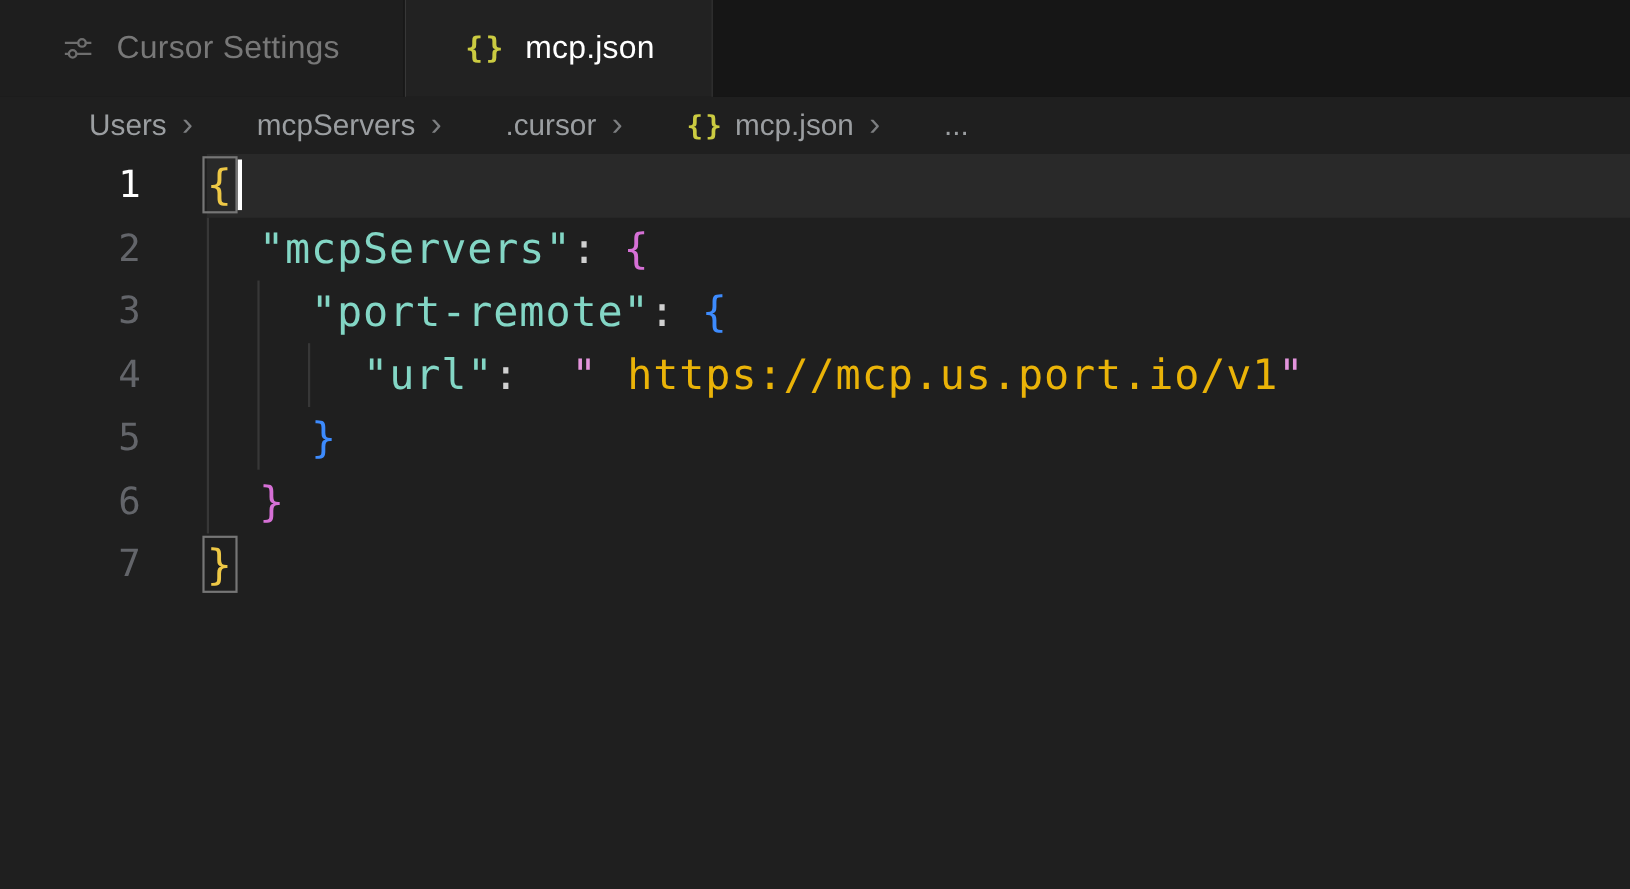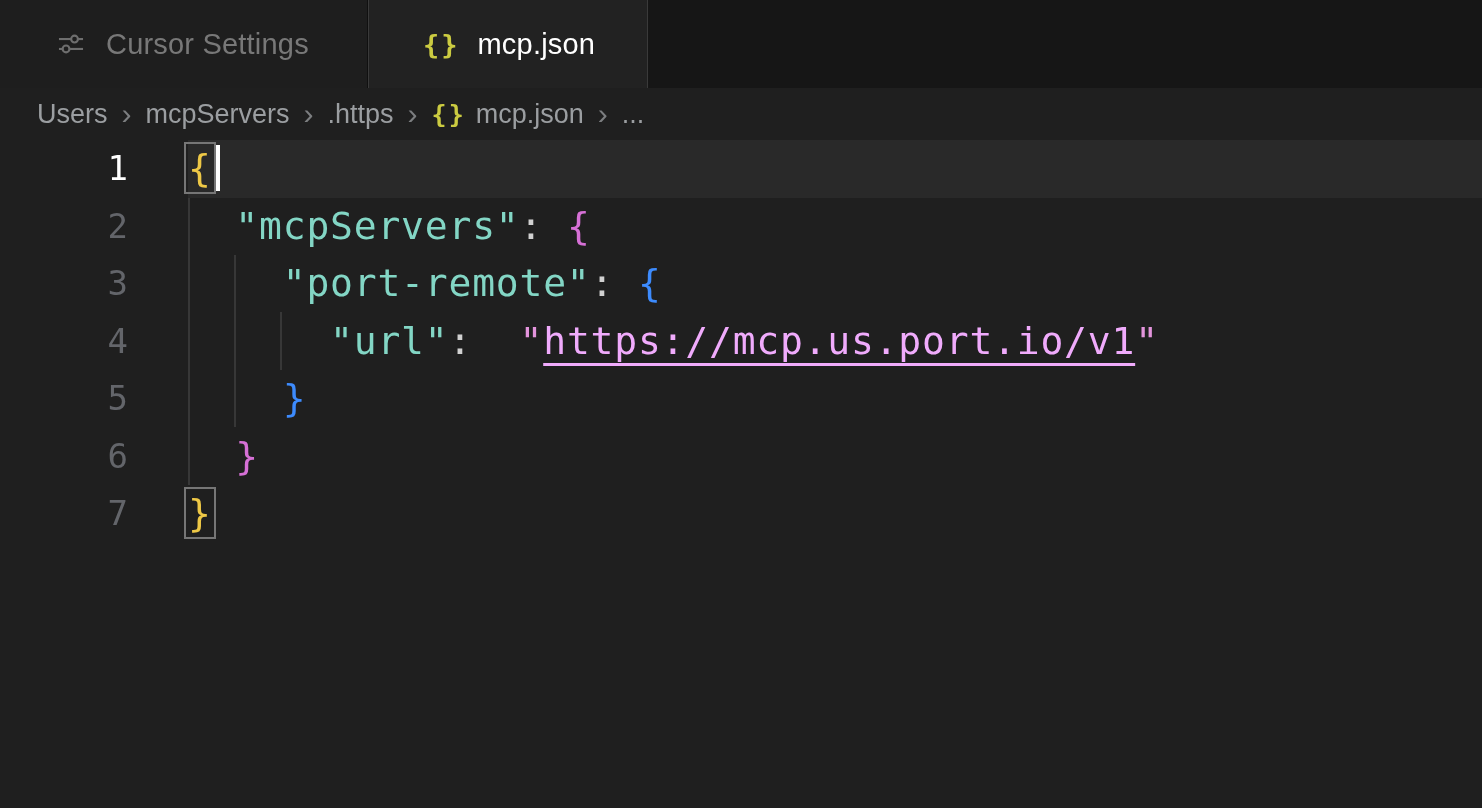--- a/index.html
+++ b/index.html
@@ -15,42 +15,42 @@
   .tab-label { font-size:29px; letter-spacing:.2px; white-space:nowrap; }
   .tab.active .tab-label { font-weight:500; }
   .json-glyph { font-family:"DejaVu Sans Mono", monospace; font-weight:bold;
                 color:#cbcb41; font-size:27px; letter-spacing:2px; }
   .mod-dot { width:17px; height:17px; border-radius:50%; background:#ffffff; margin-left:10px; }
   .tab-space { flex:1; background:#161616; }
 
   
   .breadcrumb { height:52px; background:#1f1f1f; display:flex; align-items:center;
                 padding-left:37px; color:#9b9ea1; font-size:27px; }
-  .crumb { white-space:nowrap; cursor:pointer; display:flex; align-items:center; gap:10px; }
+  .crumb { white-space:nowrap; cursor:pointer; display:flex; align-items:center; gap:10px;margin-left:44px; }
   .crumb-sep { color:#7c7e80; font-size:30px; margin:0 14px; line-height:1; }
   .breadcrumb .json-glyph { font-size:25px; }
 
   
   .editor { position:relative; height:668px; background:#1f1f1f; cursor:text; }
   .guide { position:absolute; width:2px; background:#373737; z-index:0; }
   #code-lines { position:relative; z-index:1; }
   .line { display:flex; height:57.5px; }
   .gutter { width:188px; padding-right:60px; text-align:right;
             font-family:"DejaVu Sans Mono", monospace; font-size:34px;
             line-height:57.5px; color:#63656a; cursor:pointer; flex:none; }
   .line.active .gutter { color:#ffffff; }
   .code { flex:1; font-family:"DejaVu Sans Mono", monospace; font-size:38px;
           line-height:57.5px; letter-spacing:.8px; white-space:pre; }
   .line.active .code { background:#292929; }
 
   .tok-key    { color:#83d6c5; }
   .tok-punct  { color:#d0d0d0; }
   .tok-string { color:#e394dc; }
-  .tok-link   { color:#f0abfc; text-decoration:underline;
-                text-underline-offset:9px; text-decoration-thickness:3px; cursor:pointer; }
+  .tok-link   { color:#eab308; 
+                text-underline-offset:9px; text-decoration-thickness:3px; cursor:pointer;margin-left:27px; }
   .tok-brace1 { color:#eec846; }
   .tok-brace2 { color:#d670d6; }
   .tok-brace3 { color:#3d8bfd; }
   .matched    { outline:2px solid #767676; outline-offset:2px; }
   .caret { display:inline-block; width:4px; height:46px; background:#ffffff;
            vertical-align:middle; margin-left:4px; margin-top:-6px; }
 </style>
 </head>
 <body>
 
@@ -77,21 +77,21 @@
 <div class="breadcrumb">
   <span class="crumb">
       <span>Users</span>
     </span>
   <span class="crumb-sep">›</span>
   <span class="crumb">
       <span>mcpServers</span>
     </span>
   <span class="crumb-sep">›</span>
   <span class="crumb">
-      <span>.https</span>
+      <span>.cursor</span>
     </span>
   <span class="crumb-sep">›</span>
   <span class="crumb">
     <span class="json-glyph">{}</span>
     <span>mcp.json</span>
   </span>
   <span class="crumb-sep">›</span>
   <span class="crumb">
       <span>...</span>
     </span>

